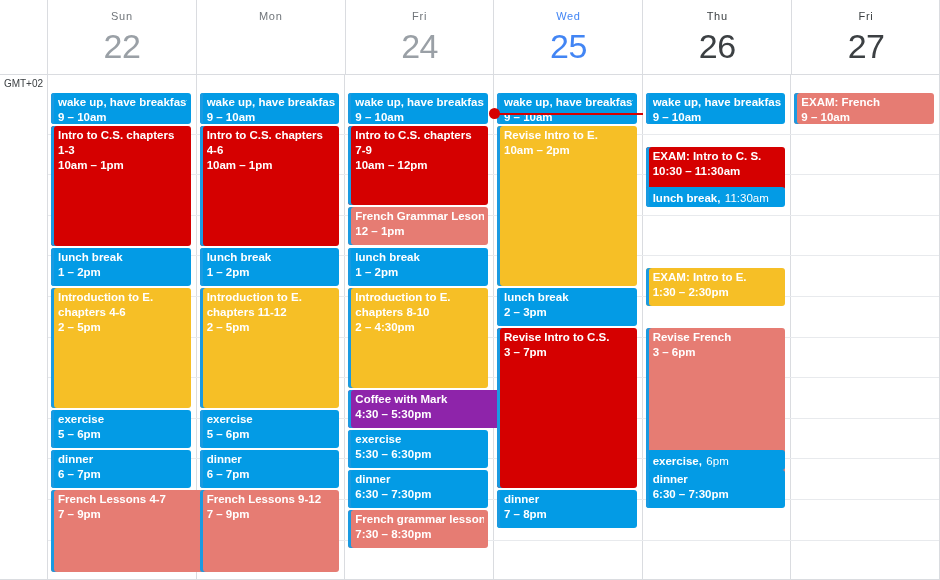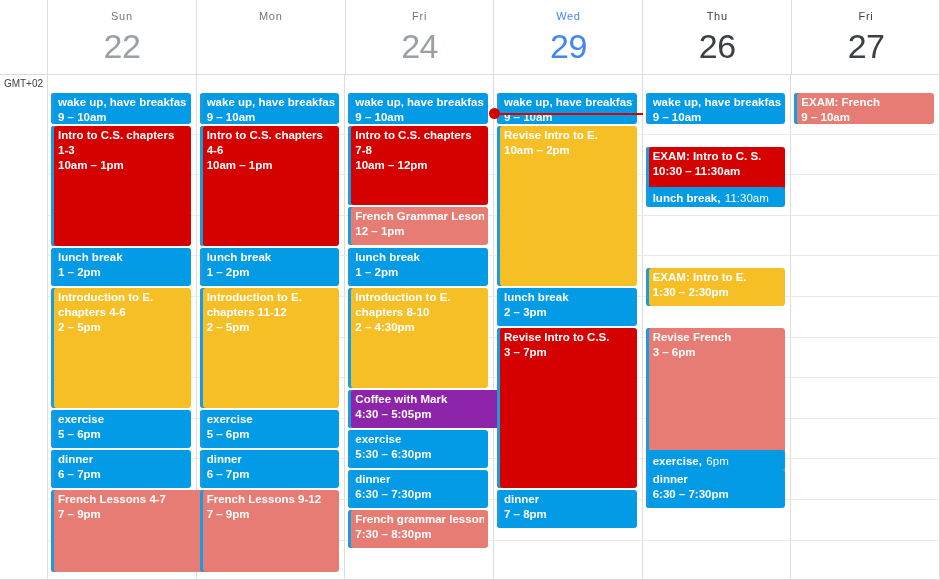--- a/index.html
+++ b/index.html
@@ -190,21 +190,21 @@
     <div id="day-heads-host" style="display:contents"><div class="day-head">
           <div class="day-name">Sun</div>
           <div class="day-num">22</div>
         </div><div class="day-head">
           <div class="day-name">Mon</div>
         </div><div class="day-head">
           <div class="day-name">Fri</div>
           <div class="day-num">24</div>
         </div><div class="day-head today">
           <div class="day-name">Wed</div>
-          <div class="day-num">29</div>
+          <div class="day-num">25</div>
         </div><div class="day-head dark">
           <div class="day-name">Thu</div>
           <div class="day-num">26</div>
         </div><div class="day-head dark">
           <div class="day-name">Fri</div>
           <div class="day-num">27</div>
         </div></div>
   </div>
 
   <div class="tz-strip">
@@ -313,38 +313,38 @@
       </div>
       <div class="event" style="background: rgb(230, 124, 115); left: 199.667px; width: 139.667px; top: 490px; height: 82px; pointer-events: auto; box-shadow: rgb(26, 154, 225) 3px 0px 0px 0px inset;">
         <span class="e-title">French Lessons 9-12</span>
         <span class="e-time">7 – 9pm</span>
       </div>
       <div class="event" style="background: rgb(3, 155, 229); left: 348.333px; width: 139.667px; top: 93px; height: 31px; pointer-events: auto; box-shadow: rgb(26, 154, 225) 3px 0px 0px 0px inset;">
         <span class="e-title">wake up, have breakfast</span>
         <span class="e-time">9 – 10am</span>
       </div>
       <div class="event" style="background: rgb(213, 0, 0); left: 348.333px; width: 139.667px; top: 126px; height: 79px; pointer-events: auto; box-shadow: rgb(26, 154, 225) 3px 0px 0px 0px inset;">
-        <span class="e-title wrap">Intro to C.S. chapters 7-8</span>
+        <span class="e-title wrap">Intro to C.S. chapters 7-9</span>
         <span class="e-time">10am – 12pm</span>
       </div>
       <div class="event" style="background: rgb(230, 124, 115); left: 348.333px; width: 139.667px; top: 207px; height: 38px; pointer-events: auto; box-shadow: rgb(26, 154, 225) 3px 0px 0px 0px inset;">
         <span class="e-title">French Grammar Leson 6</span>
         <span class="e-time">12 – 1pm</span>
       </div>
       <div class="event" style="background: rgb(3, 155, 229); left: 348.333px; width: 139.667px; top: 248px; height: 38px; pointer-events: auto; box-shadow: rgb(26, 154, 225) 3px 0px 0px 0px inset;">
         <span class="e-title">lunch break</span>
         <span class="e-time">1 – 2pm</span>
       </div>
       <div class="event" style="background: rgb(246, 191, 38); left: 348.333px; width: 139.667px; top: 288px; height: 100px; pointer-events: auto; box-shadow: rgb(26, 154, 225) 3px 0px 0px 0px inset;">
         <span class="e-title wrap">Introduction to E. chapters 8-10</span>
         <span class="e-time">2 – 4:30pm</span>
       </div>
       <div class="event" style="background: rgb(142, 36, 170); left: 348.333px; width: 164px; top: 390px; height: 38px; pointer-events: auto; box-shadow: rgb(26, 154, 225) 3px 0px 0px 0px inset;">
         <span class="e-title">Coffee with Mark</span>
-        <span class="e-time">4:30 – 5:05pm</span>
+        <span class="e-time">4:30 – 5:30pm</span>
       </div>
       <div class="event" style="background: rgb(3, 155, 229); left: 348.333px; width: 139.667px; top: 430px; height: 38px; pointer-events: auto; box-shadow: rgb(26, 154, 225) 3px 0px 0px 0px inset;">
         <span class="e-title">exercise</span>
         <span class="e-time">5:30 – 6:30pm</span>
       </div>
       <div class="event" style="background: rgb(3, 155, 229); left: 348.333px; width: 139.667px; top: 470px; height: 38px; pointer-events: auto; box-shadow: rgb(26, 154, 225) 3px 0px 0px 0px inset;">
         <span class="e-title">dinner</span>
         <span class="e-time">6:30 – 7:30pm</span>
       </div>
       <div class="event" style="background: rgb(230, 124, 115); left: 348.333px; width: 139.667px; top: 510px; height: 38px; pointer-events: auto; box-shadow: rgb(26, 154, 225) 3px 0px 0px 0px inset;">

